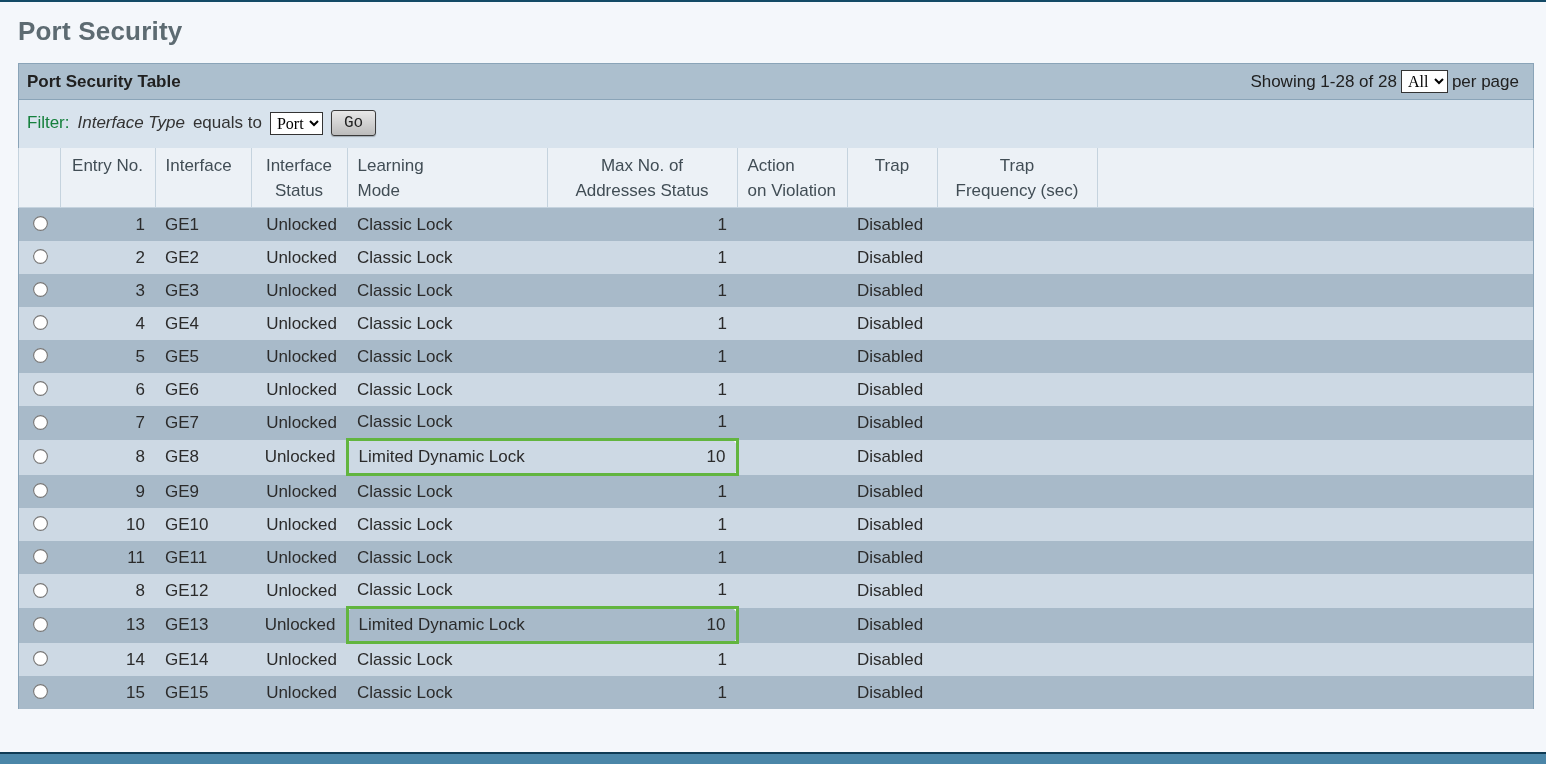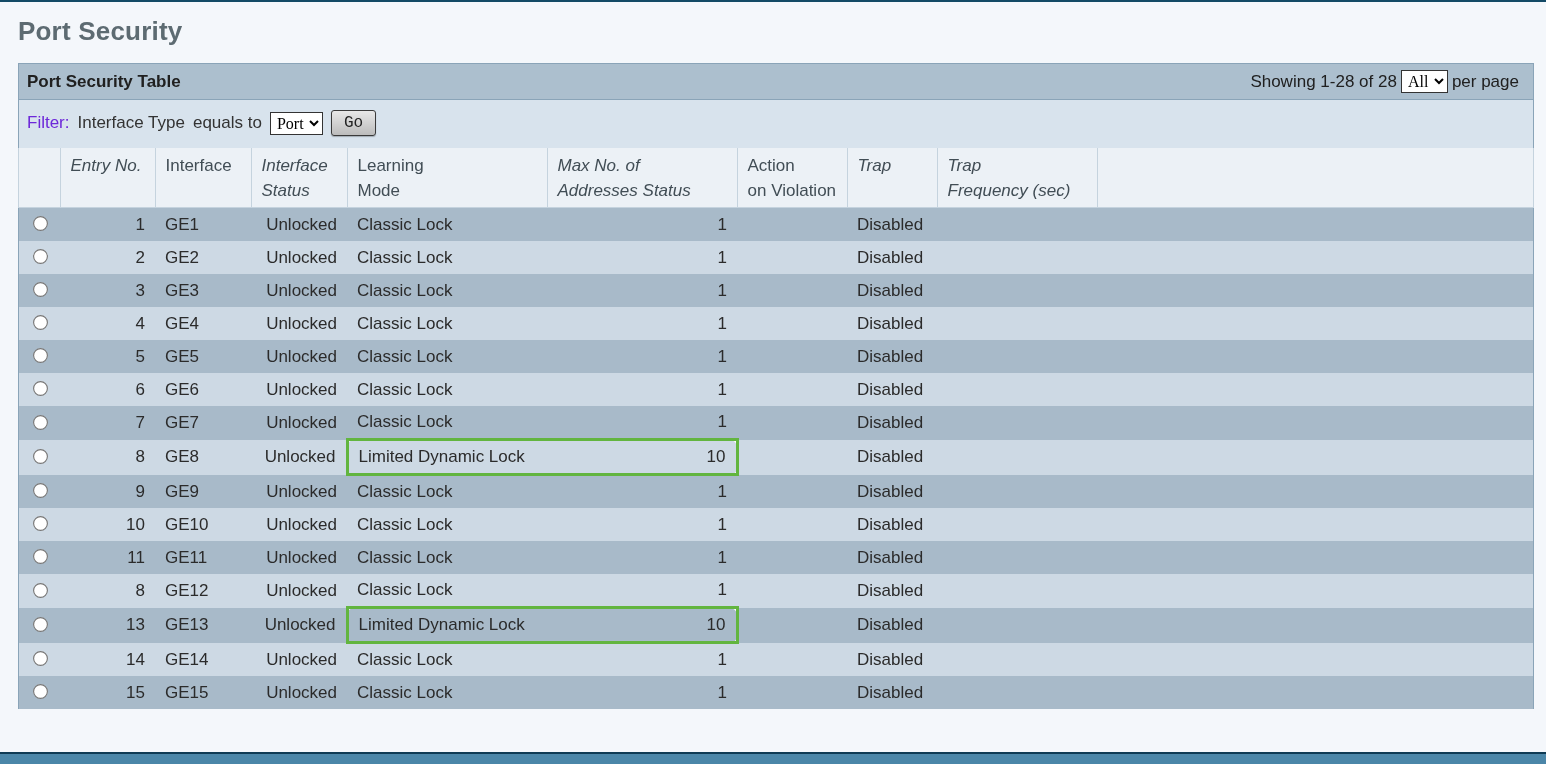--- a/index.html
+++ b/index.html
@@ -52,22 +52,22 @@
   .panel-filter {
     display:flex;
     align-items:center;
     gap:8px;
     background: #d8e3ed;
     border: 1px solid #8aa4b8;
     border-bottom: none;
     padding: 10px 8px 12px 8px;
     color: #333;
   }
-  .panel-filter .label { color:#6d28d9; }
-  .italic { }
+  .panel-filter .label { color:#15803d; }
+  .italic { font-style: italic; }
   select {
     font-size: 16px;
     background:#fff;
     border:1px solid #333;
     padding: 1px 2px;
     font-family: Liberation Serif, serif;
   }
   .go-btn {
     font-size:16px;
     padding: 3px 12px;
@@ -92,21 +92,21 @@
     font-weight: normal;
     text-align: left;
     padding: 6px 10px 4px 10px;
     border-left: 1px solid #c5d3de;
     border-right: 1px solid #c5d3de;
     border-bottom: 1px solid #c5d3de;
     vertical-align: top;
     line-height: 1.45;
     white-space: nowrap;
   }
-  table.grid thead th.ra { text-align: left; font-style: italic; }
+  table.grid thead th.ra { text-align: center; }
   table.grid tbody td {
     padding: 6px 10px;
     color: #2b2b2b;
     white-space: nowrap;
   }
   table.grid tbody tr.odd  { background: #a8bac9; }
   table.grid tbody tr.even { background: #cdd9e4; }
   td.radio-cell { width: 38px; text-align:center; }
   td.radio-cell input { transform: scale(1.15); accent-color:#fff; }
   td.num { text-align: right; width: 95px; }

